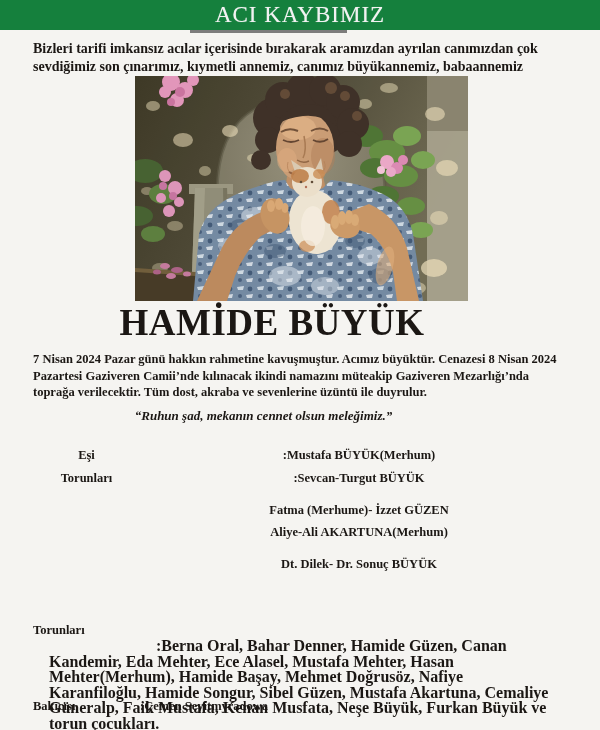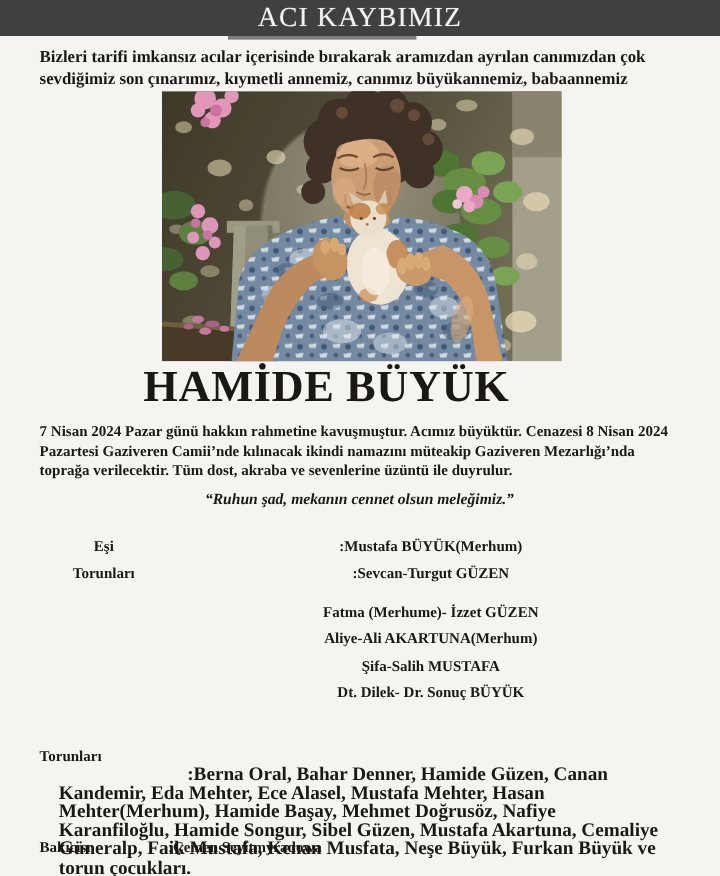--- a/index.html
+++ b/index.html
@@ -6,21 +6,21 @@
   body{
     width:600px;height:730px;
     background:#f5f4f1;
     font-family:"Liberation Serif", serif;
     color:#1b1714;
   }
   .page{position:relative;width:600px;height:730px;overflow:hidden;background:#f5f4f1;}
 
   .topbar{
     position:absolute;top:0;left:0;width:600px;height:30px;
-    background:#404040;display:flex;align-items:center;justify-content:center;
+    background:#15803d;display:flex;align-items:center;justify-content:center;
   }
   .topbar-title{
     color:#f2f2f2;font-size:23px;line-height:30px;letter-spacing:1px;
     text-shadow:0 0 1px rgba(255,255,255,.4);
   }
   .topbar-shadow{
     position:absolute;top:30px;left:190px;width:157px;height:3px;
     background:#4a4a4a;opacity:.7;
   }
 
@@ -40,21 +40,21 @@
     letter-spacing:.5px;
   }
 
   .announce{
     position:absolute;top:351px;left:33px;width:540px;margin:0;
     font-weight:700;font-size:12.5px;line-height:16.5px;
   }
 
   .quote{
     position:absolute;top:408px;left:0;width:527px;margin:0;
-    text-align:center;font-weight:700;font-style:italic;font-size:13px;padding-left:36px;
+    text-align:center;font-weight:700;font-style:italic;font-size:13px;
   }
 
   .family{position:absolute;top:449px;left:33px;width:545px;text-align:center;}
   .frow{display:flex;margin-bottom:9.5px;font-weight:700;font-size:12.5px;line-height:13px;}
   .flabel{width:107px;flex:none;}
   .fvalue{flex:1;}
 
   .grand{position:absolute;top:622px;left:33px;width:542px;}
   .grand .flabel{position:absolute;left:0;top:1px;font-weight:700;font-size:12.5px;}
   .grand-text{
@@ -292,36 +292,35 @@
 
   <p class="quote">“Ruhun şad, mekanın cennet olsun meleğimiz.”</p>
 
   <section class="family">
     <div class="frow">
       <span class="flabel">Eşi</span>
       <span class="fvalue">:Mustafa BÜYÜK(Merhum)</span>
     </div>
     <div class="frow">
       <span class="flabel">Torunları</span>
-      <span class="fvalue">:Sevcan-Turgut GÜZEN</span>
+      <span class="fvalue">:Sevcan-Turgut BÜYÜK</span>
     </div>
     <div class="frow">
       <span class="flabel"></span>
     </div>
     <div class="frow">
       <span class="flabel"></span>
       <span class="fvalue">Fatma (Merhume)- İzzet GÜZEN</span>
     </div>
     <div class="frow">
       <span class="flabel"></span>
       <span class="fvalue">Aliye-Ali AKARTUNA(Merhum)</span>
     </div>
     <div class="frow">
       <span class="flabel"></span>
-      <span class="fvalue">Şifa-Salih MUSTAFA</span>
     </div>
     <div class="frow">
       <span class="flabel"></span>
       <span class="fvalue">Dt. Dilek- Dr. Sonuç BÜYÜK</span>
     </div>
   </section>
 
   <div class="grand">
     <span class="flabel">Torunları</span>
     <p class="grand-text">:Berna Oral, Bahar Denner, Hamide Güzen, Canan Kandemir, Eda Mehter, Ece Alasel, Mustafa Mehter, Hasan Mehter(Merhum), Hamide Başay, Mehmet Doğrusöz, Nafiye Karanfiloğlu, Hamide Songur, Sibel Güzen, Mustafa Akartuna, Cemaliye Güneralp, Faik Mustafa, Kenan Musfata, Neşe Büyük, Furkan Büyük ve torun çocukları.</p>

